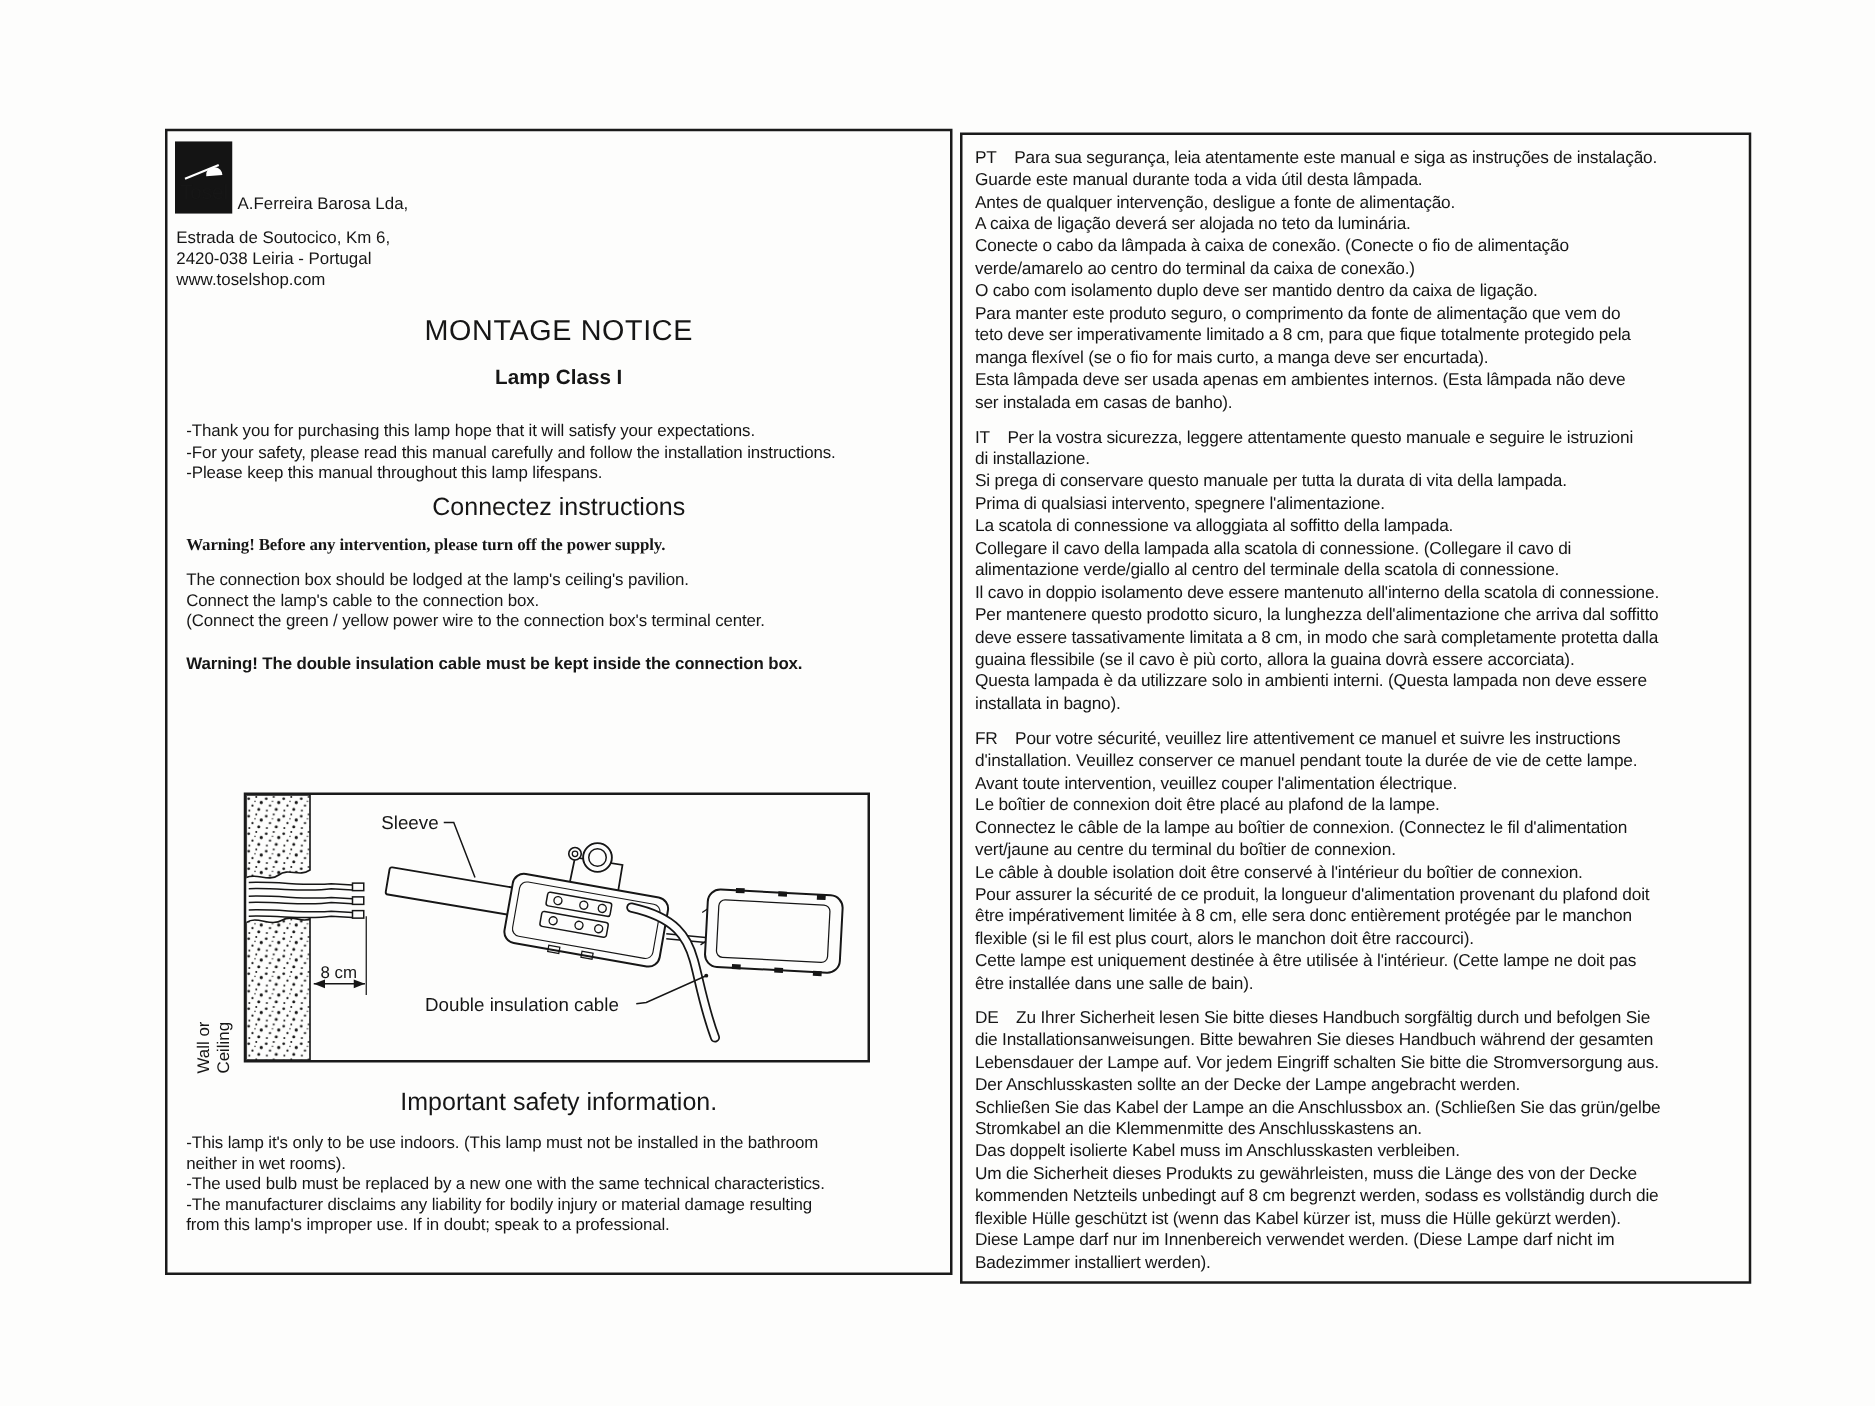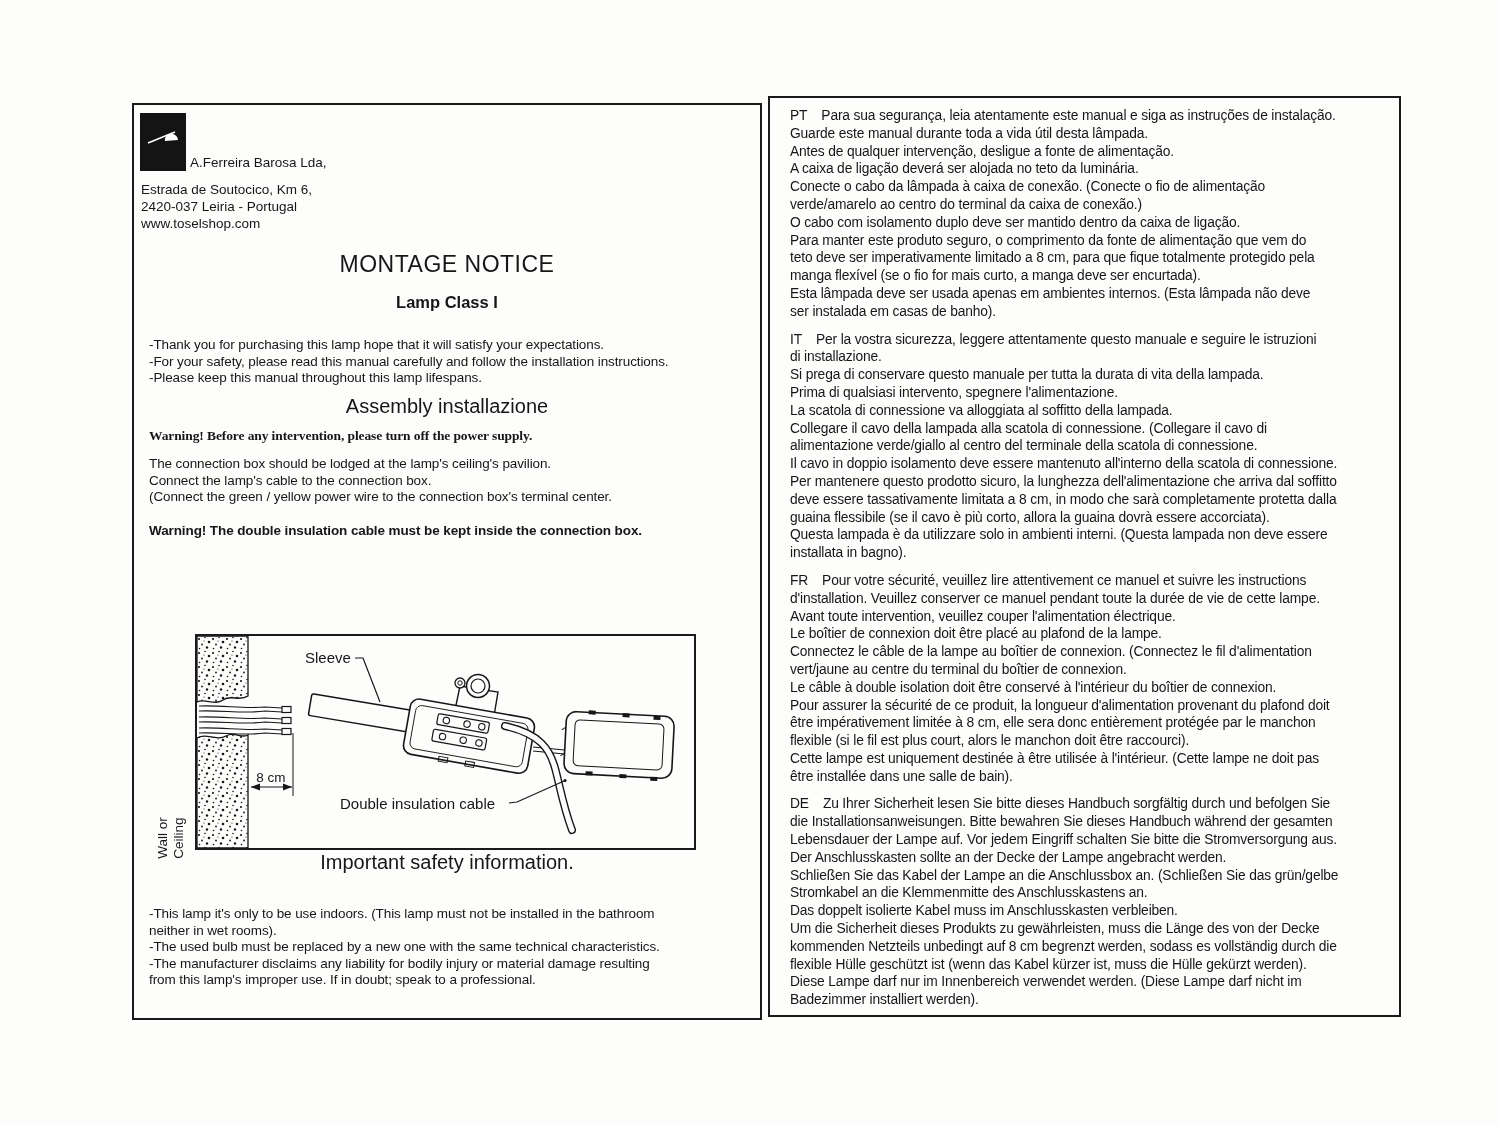--- a/index.html
+++ b/index.html
@@ -1,20 +1,20 @@
 <!DOCTYPE html>
 <html><head>
 <meta charset="utf-8">
 <style>
   html,body{margin:0;padding:0;background:#e8e8e6;}
   .page{position:relative;width:1500px;height:1125px;background:#fdfdfc;overflow:hidden;
         font-family:"Liberation Sans",sans-serif;color:#161616;}
   .panel{position:absolute;background:#fdfdfc;border:2px solid #1a1a1a;box-sizing:border-box;}
   #left-panel{left:96px;top:103px;width:630px;height:917px;margin-left:36px;}
-  #right-panel{left:768px;top:96px;width:633px;height:921px;padding:9px 8px 0 20px;}
+  #right-panel{left:768px;top:106px;width:633px;height:921px;padding:9px 8px 0 10px;}
   .abs{position:absolute;}
   .pre{white-space:pre;}
   .center{left:0;right:0;text-align:center;}
   .body-text{font-size:13.5px;line-height:16.5px;letter-spacing:-0.1px;}
   .bold{font-weight:bold;}
   #doc-title{font-size:23px;letter-spacing:0.5px;}
   #doc-subtitle{font-size:16.5px;font-weight:bold;}
   .section-heading{font-size:20px;}
   #logo-box{left:6px;top:8px;width:46px;height:58px;}
   #company-line{left:56px;top:50px;font-size:13.5px;}
@@ -39,31 +39,31 @@
 
     <svg class="abs" id="logo-box" viewBox="0 0 46 58">
       <rect x="0" y="0" width="46" height="58" fill="#141414"></rect>
       <path d="M8,30 L35,19" stroke="#fff" stroke-width="1.6" fill="none"></path>
       <path d="M25,28 a6.5,6 0 0 1 12.5,-3.2 l0.4,2.2 z" fill="#fff"></path>
       <text x="4" y="46" font-size="16.5" fill="#ffffff">Tosel</text>
     </svg>
 
     <div class="abs" id="company-line">A.Ferreira Barosa Lda,</div>
     <div class="abs" id="address-block">Estrada de Soutocico, Km 6,
-2420-037 Leiria - Portugal
+2420-038 Leiria - Portugal
 www.toselshop.com</div>
 
     <div class="abs center" id="doc-title" style="top:146px;">MONTAGE NOTICE</div>
     <div class="abs center" id="doc-subtitle" style="top:188px;">Lamp Class I</div>
 
     <div class="abs body-text pre" style="left:15px;top:232px;">-Thank you for purchasing this lamp hope that it will satisfy your expectations.
 -For your safety, please read this manual carefully and follow the installation instructions.
 -Please keep this manual throughout this lamp lifespans.</div>
 
-    <div class="abs center section-heading" style="top:290px;">Assembly installazione</div>
+    <div class="abs center section-heading" style="top:290px;">Connectez instructions</div>
 
     <div class="abs body-text bold" style="left:15px;top:323px;font-family:Liberation Serif, serif;">Warning! Before any intervention, please turn off the power supply.</div>
 
     <div class="abs body-text pre" style="left:15px;top:351px;">The connection box should be lodged at the lamp's ceiling's pavilion.
 Connect the lamp's cable to the connection box.
 (Connect the green / yellow power wire to the connection box's terminal center.</div>
 
     <div class="abs body-text bold" style="left:15px;top:418px;">Warning! The double insulation cable must be kept inside the connection box.</div>
 
 
@@ -157,21 +157,21 @@
       </g>
 
       <text x="143" y="173" font-size="15">Double insulation cable</text>
       <path d="M312,167 L320,166 L367,145" stroke="#161616" stroke-width="1.2" fill="none"></path>
       <circle cx="368" cy="144.5" r="1.6" fill="#161616"></circle>
     </svg>
 
     <div class="abs" id="wall-label">Wall or
 Ceiling</div>
 
-    <div class="abs center section-heading" style="top:746px;">Important safety information.</div>
+    <div class="abs center section-heading" style="top:766px;">Important safety information.</div>
 
     <div class="abs body-text pre" style="left:15px;top:801px;">-This lamp it's only to be use indoors. (This lamp must not be installed in the bathroom
 neither in wet rooms).
 -The used bulb must be replaced by a new one with the same technical characteristics.
 -The manufacturer disclaims any liability for bodily injury or material damage resulting
 from this lamp's improper use. If in doubt; speak to a professional.</div>
   </div>
 
   <div class="panel" id="right-panel">
 

